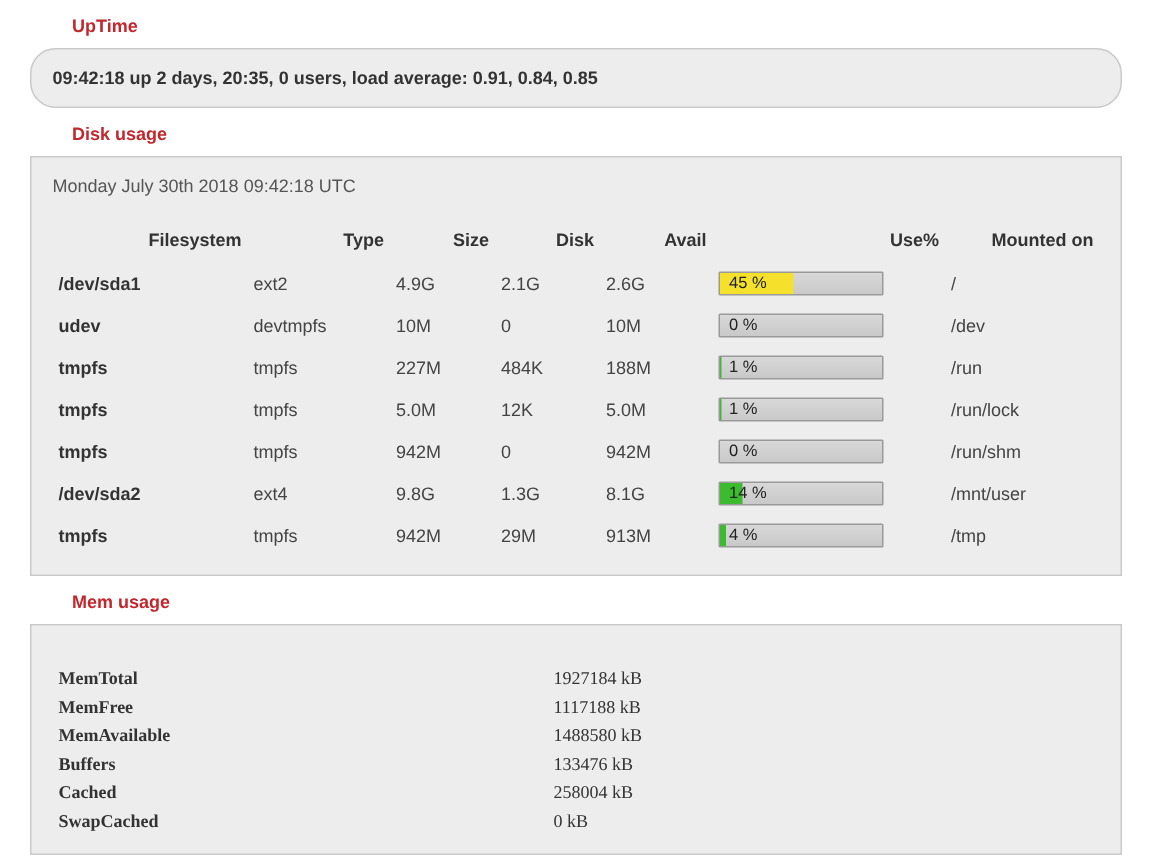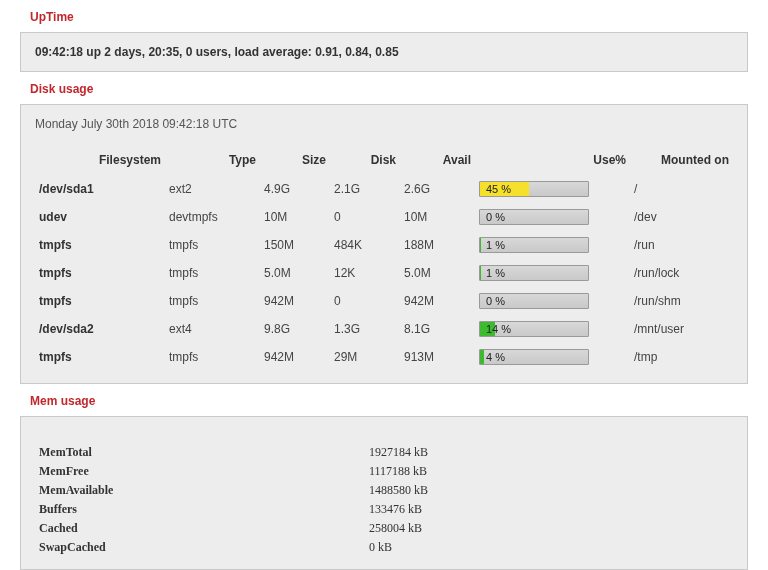--- a/index.html
+++ b/index.html
@@ -9,31 +9,32 @@
     background: #ffffff;
     font-family: Arial, Helvetica, sans-serif;
     font-size: 12px;
     color: #333;
     width: 768px;
   }
   .section-title {
     color: #c2272d;
     font-weight: bold;
     font-size: 12px;
-    margin: 10px 0 8px 10px;
+    margin: 10px 0 8px 28px;
   }
   .panel {
     border: 1px solid #c9c9c9;
     background: #ededed;
     padding: 12px 14px;
     margin-bottom: 6px;
   }
   .panel-bold {
     font-weight: bold;
     color: #333;
+    border-radius: 17px;
   }
   .panel-date {
     color: #555;
     margin-bottom: 16px;
   }
   table.disk {
     width: 100%;
     border-collapse: collapse;
   }
   table.disk th {
@@ -133,21 +134,21 @@
           <td>devtmpfs</td>
           <td>10M</td>
           <td>0</td>
           <td>10M</td>
           <td><span class="bar"><span class="fill" style="width:0%;background:#3bbb2d;"></span><span class="label">0 %</span></span></td>
           <td>/dev</td>
         </tr>
         <tr>
           <td class="fs">tmpfs</td>
           <td>tmpfs</td>
-          <td>150M</td>
+          <td>227M</td>
           <td>484K</td>
           <td>188M</td>
           <td><span class="bar"><span class="fill" style="width:1%;background:#3bbb2d;"></span><span class="label">1 %</span></span></td>
           <td>/run</td>
         </tr>
         <tr>
           <td class="fs">tmpfs</td>
           <td>tmpfs</td>
           <td>5.0M</td>
           <td>12K</td>

